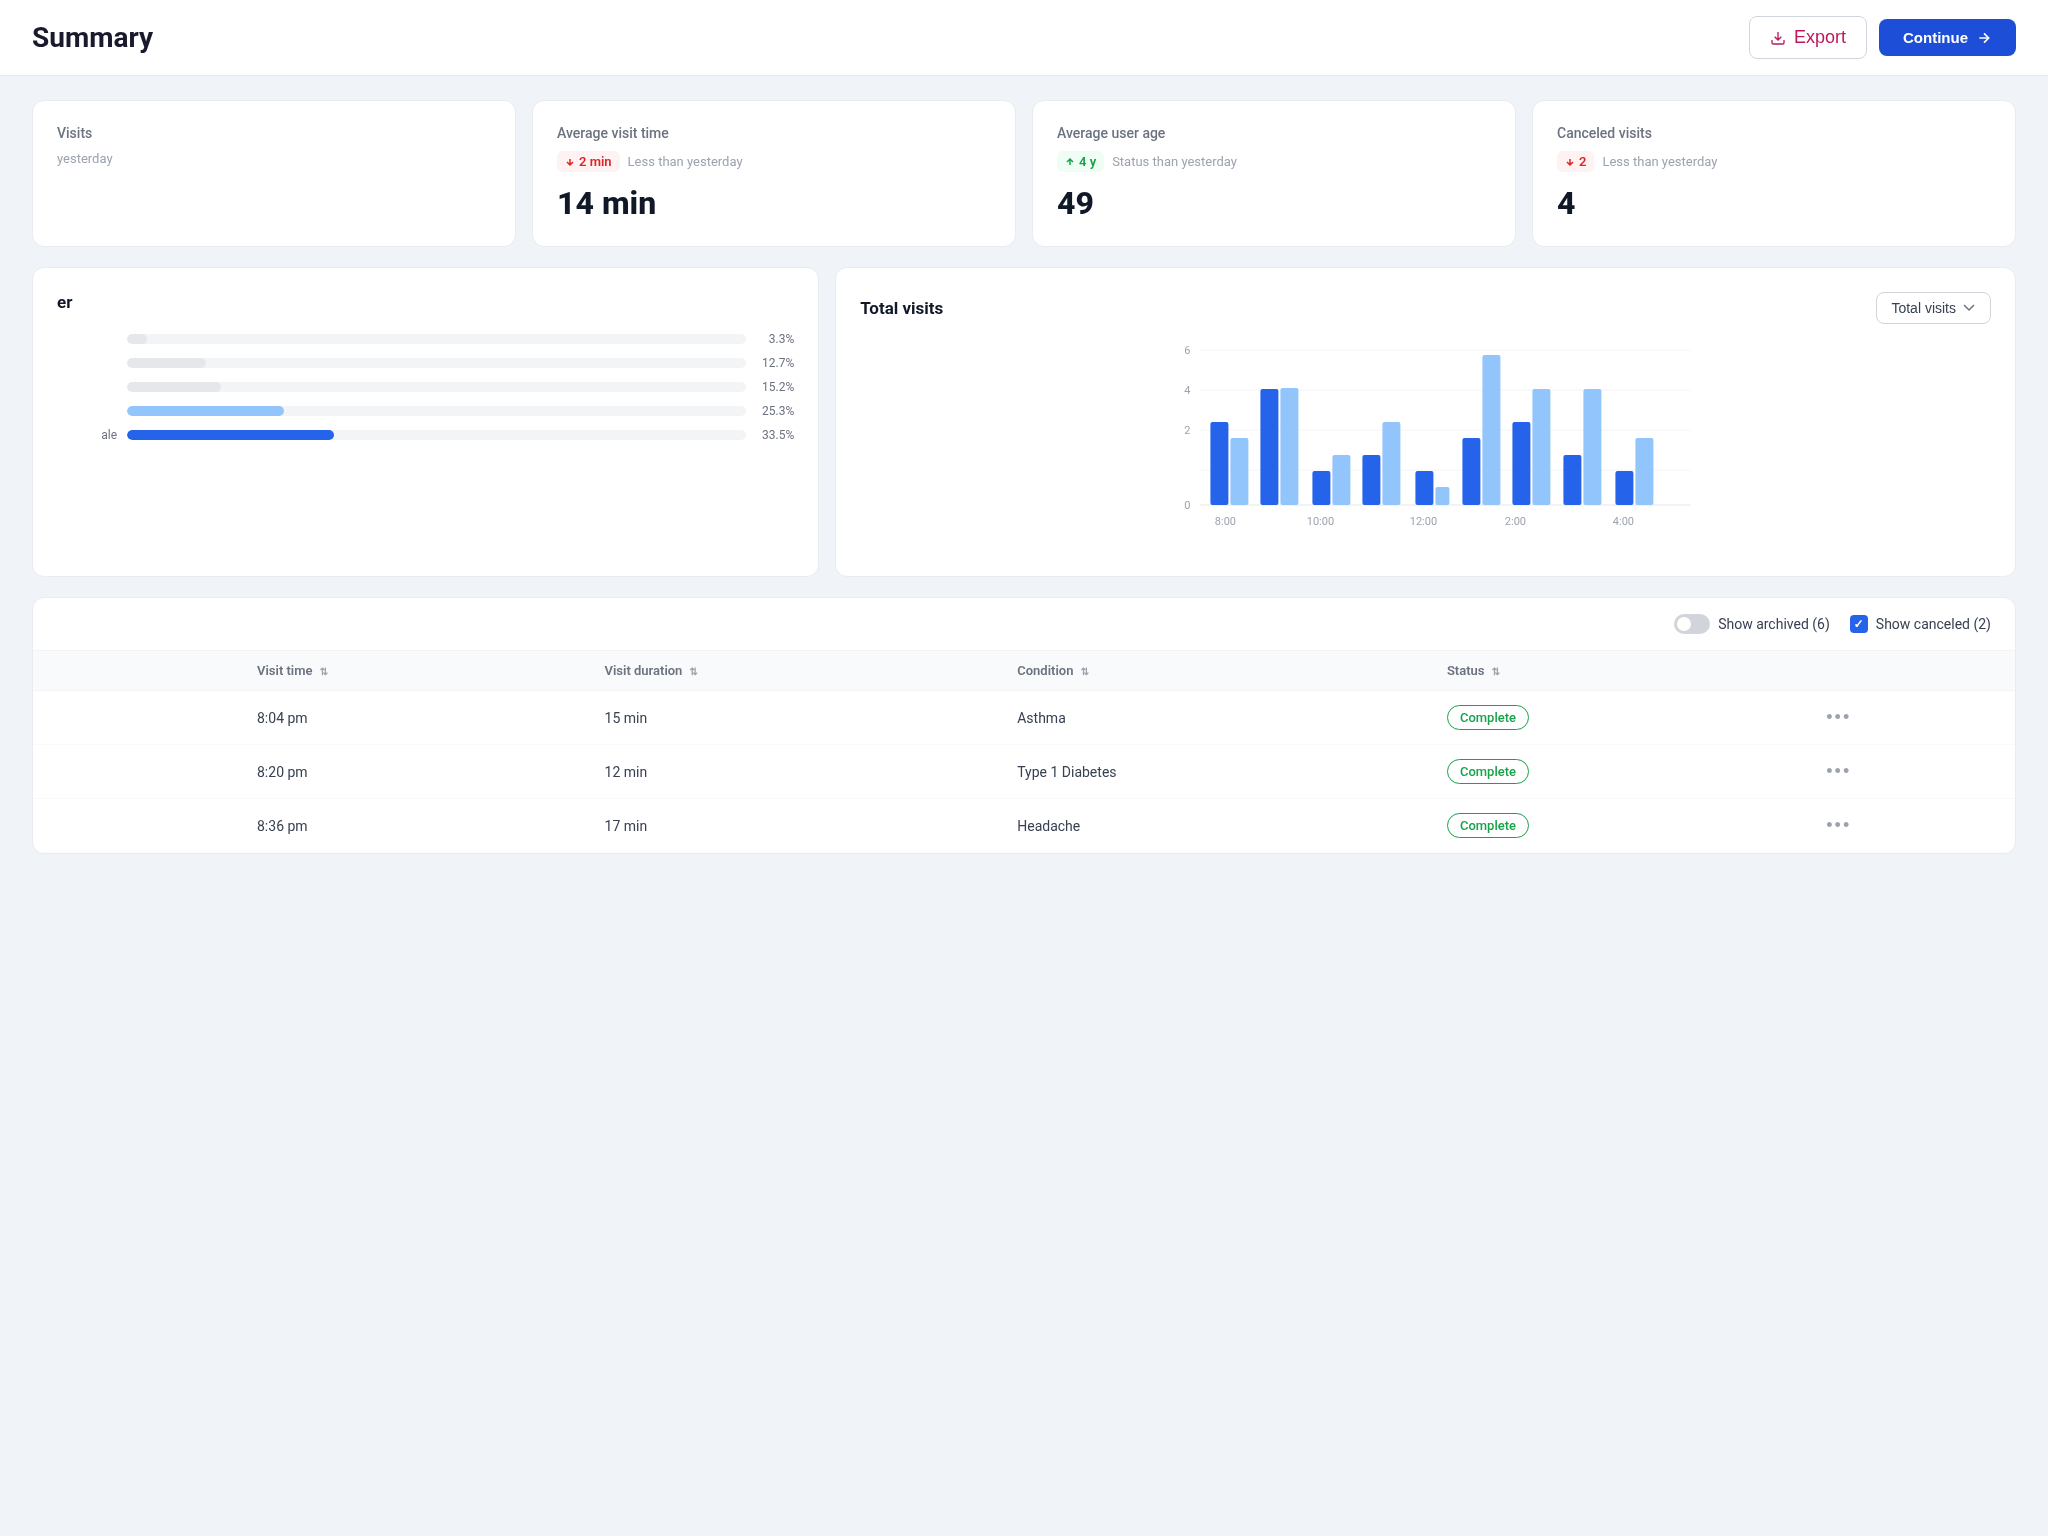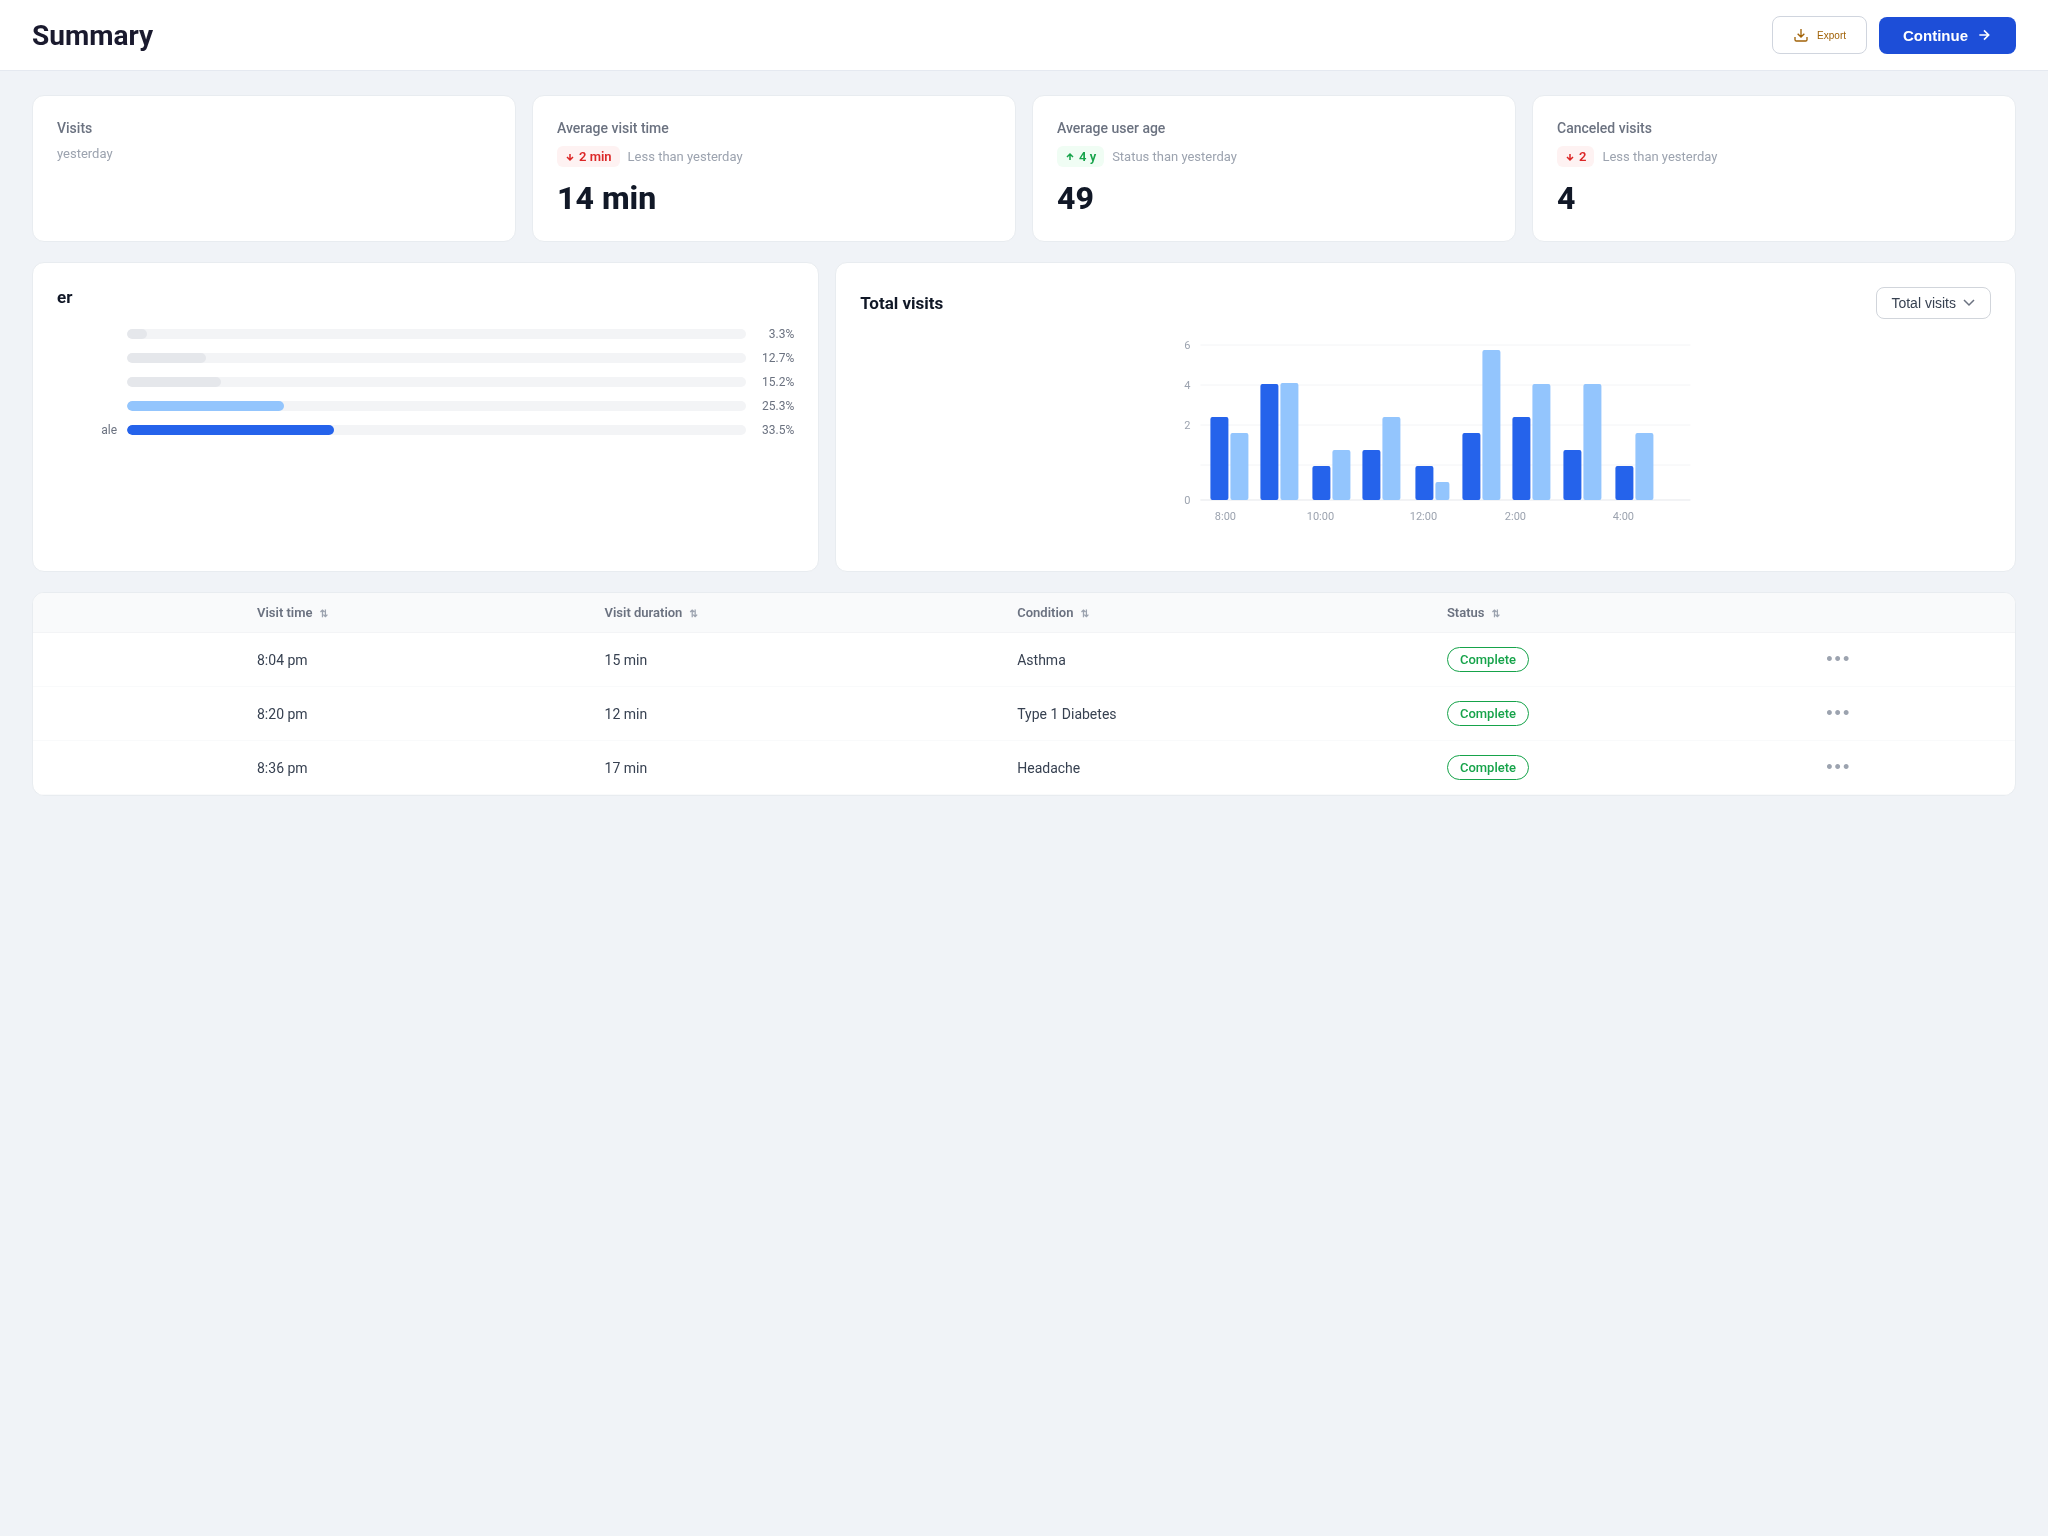--- a/index.html
+++ b/index.html
@@ -32,23 +32,23 @@
       align-items: center;
     }
     .btn-export {
       display: flex;
       align-items: center;
       gap: 8px;
       padding: 10px 20px;
       border: 1.5px solid #d0d5de;
       background: #fff;
       border-radius: 8px;
-      font-size: 10px;
+      font-size: 18px;
       font-weight: 500;
-      color: #a16207;
+      color: #be185d;
       cursor: pointer;
     }
     .btn-continue {
       display: flex;
       align-items: center;
       gap: 8px;
       padding: 10px 24px;
       border: none;
       background: #1d4ed8;
       border-radius: 8px;
@@ -503,20 +503,30 @@
             <text x="263" y="185" font-size="11" fill="#9ca3af" text-anchor="middle">12:00</text>
             <text x="355" y="185" font-size="11" fill="#9ca3af" text-anchor="middle">2:00</text>
             <text x="463" y="185" font-size="11" fill="#9ca3af" text-anchor="middle">4:00</text>
           </svg>
         </div>
 
       </div>
     </div>
 
     <div class="table-card">
+      <div class="table-toolbar">
+        <div class="toggle-wrap">
+          <span class="toggle-off"></span>
+          <span>Show archived (6)</span>
+        </div>
+        <div class="toggle-wrap">
+          <span class="checkbox-on"></span>
+          <span>Show canceled (2)</span>
+        </div>
+      </div>
 
       <table>
         <thead>
           <tr>
             <th style="width:200px;"></th>
             <th>
               <span>Visit time</span>
               <span class="sort-icon">⇅</span>
             </th>
             <th>

